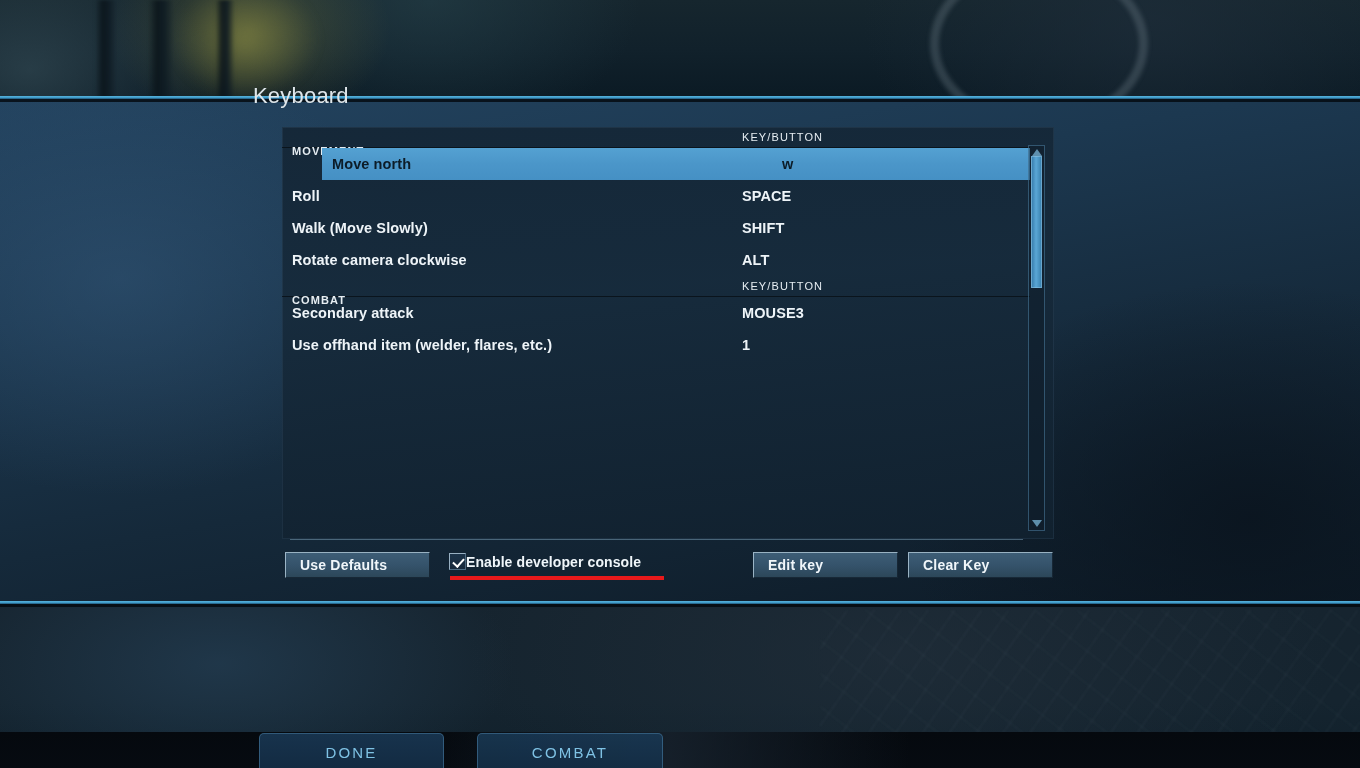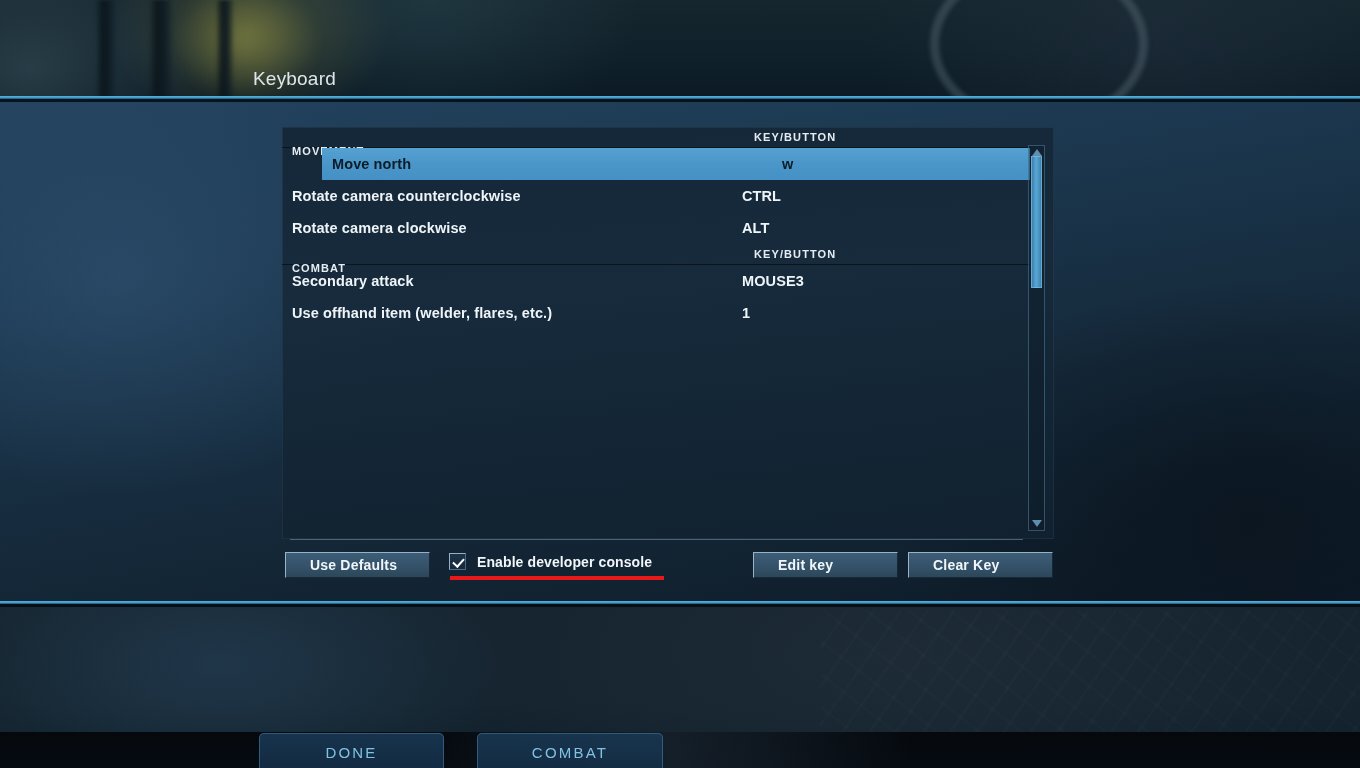--- a/index.html
+++ b/index.html
@@ -101,22 +101,22 @@
     position: absolute;
     left: 0; width: 1360px; height: 3px;
     background: rgba(3,8,12,.8);
   }
   .divider-shadow.top { top: 99px; }
   .divider-shadow.bottom { top: 604px; }
 
   
   .page-title {
     position: absolute;
-    left: 253px; top: 68px;
-    font-size: 19px;
+    left: 253px; top: 83px;
+    font-size: 22px;
     color: #dfe6ea;
     letter-spacing: .2px;
     font-weight: 400;
   }
 
   
   .panel {
     position: absolute;
     left: 282px; top: 127px;
     width: 772px; height: 412px;
@@ -142,23 +142,23 @@
   }
   .section-head .sh-label {
     font-size: 11px;
     font-weight: bold;
     letter-spacing: 1.1px;
     color: #e6edf2;
     margin-top: 28px;
   }
   .section-head .sh-key {
     position: absolute;
-    left: 472px;
+    left: 460px;
     font-size: 11px;
-    font-weight: bold;
+    font-weight: normal;
     letter-spacing: 1.1px;
     color: #e6edf2;
   }
 
   .row {
     position: relative;
     height: 32px;
     display: flex;
     align-items: center;
     padding-left: 10px;
@@ -233,21 +233,21 @@
   .btn {
     position: absolute;
     height: 26px;
     background: linear-gradient(180deg, #3d5d76 0%, #35536b 50%, #2c4759 100%);
     border-top: 1px solid rgba(190,215,230,.75);
     border-left: 1px solid rgba(190,215,230,.75);
     border-right: 1px solid rgba(20,35,48,.9);
     border-bottom: 1px solid rgba(20,35,48,.9);
     display: flex;
     align-items: center;
-    padding-left: 24px;
+    padding-left: 14px;
     box-sizing: border-box;
     cursor: pointer;
   }
   .btn span {
     font-size: 14px;
     font-weight: bold;
     color: #f0f6fa;
     letter-spacing: .2px;
   }
   #btn-use-defaults { left: 285px; top: 552px; width: 145px; }
@@ -274,21 +274,20 @@
   .checkbox::after {
     content: "";
     position: absolute;
     left: 5px; top: 2px;
     width: 5px; height: 9px;
     border: solid #ffffff;
     border-width: 0 2.5px 2.5px 0;
     transform: rotate(42deg);
   }
   .checkrow .cb-label {
-    margin-left: 11px;
     font-size: 14px;
     font-weight: bold;
     color: #f0f6fa;
     letter-spacing: .1px;
   }
   .red-underline {
     position: absolute;
     left: 450px; top: 576px;
     width: 214px; height: 4px;
     background: #e8191b;
@@ -346,22 +345,26 @@
     <div class="list-viewport" id="list-viewport">
         <div class="section-head">
           <div class="sh-label">MOVEMENT</div>
           <div class="sh-key">KEY/BUTTON</div>
         </div>
         <div class="row selected">
           <div class="r-label">Move north</div>
           <div class="r-key">w</div>
         </div>
         <div class="row">
-          <div class="r-label">Rotate camera counterclockwise</div>
-          <div class="r-key">CTRL</div>
+          <div class="r-label">Roll</div>
+          <div class="r-key">SPACE</div>
+        </div>
+        <div class="row">
+          <div class="r-label">Walk (Move Slowly)</div>
+          <div class="r-key">SHIFT</div>
         </div>
         <div class="row">
           <div class="r-label">Rotate camera clockwise</div>
           <div class="r-key">ALT</div>
         </div>
         <div class="section-head">
           <div class="sh-label">COMBAT</div>
           <div class="sh-key">KEY/BUTTON</div>
         </div>
         <div class="row">

